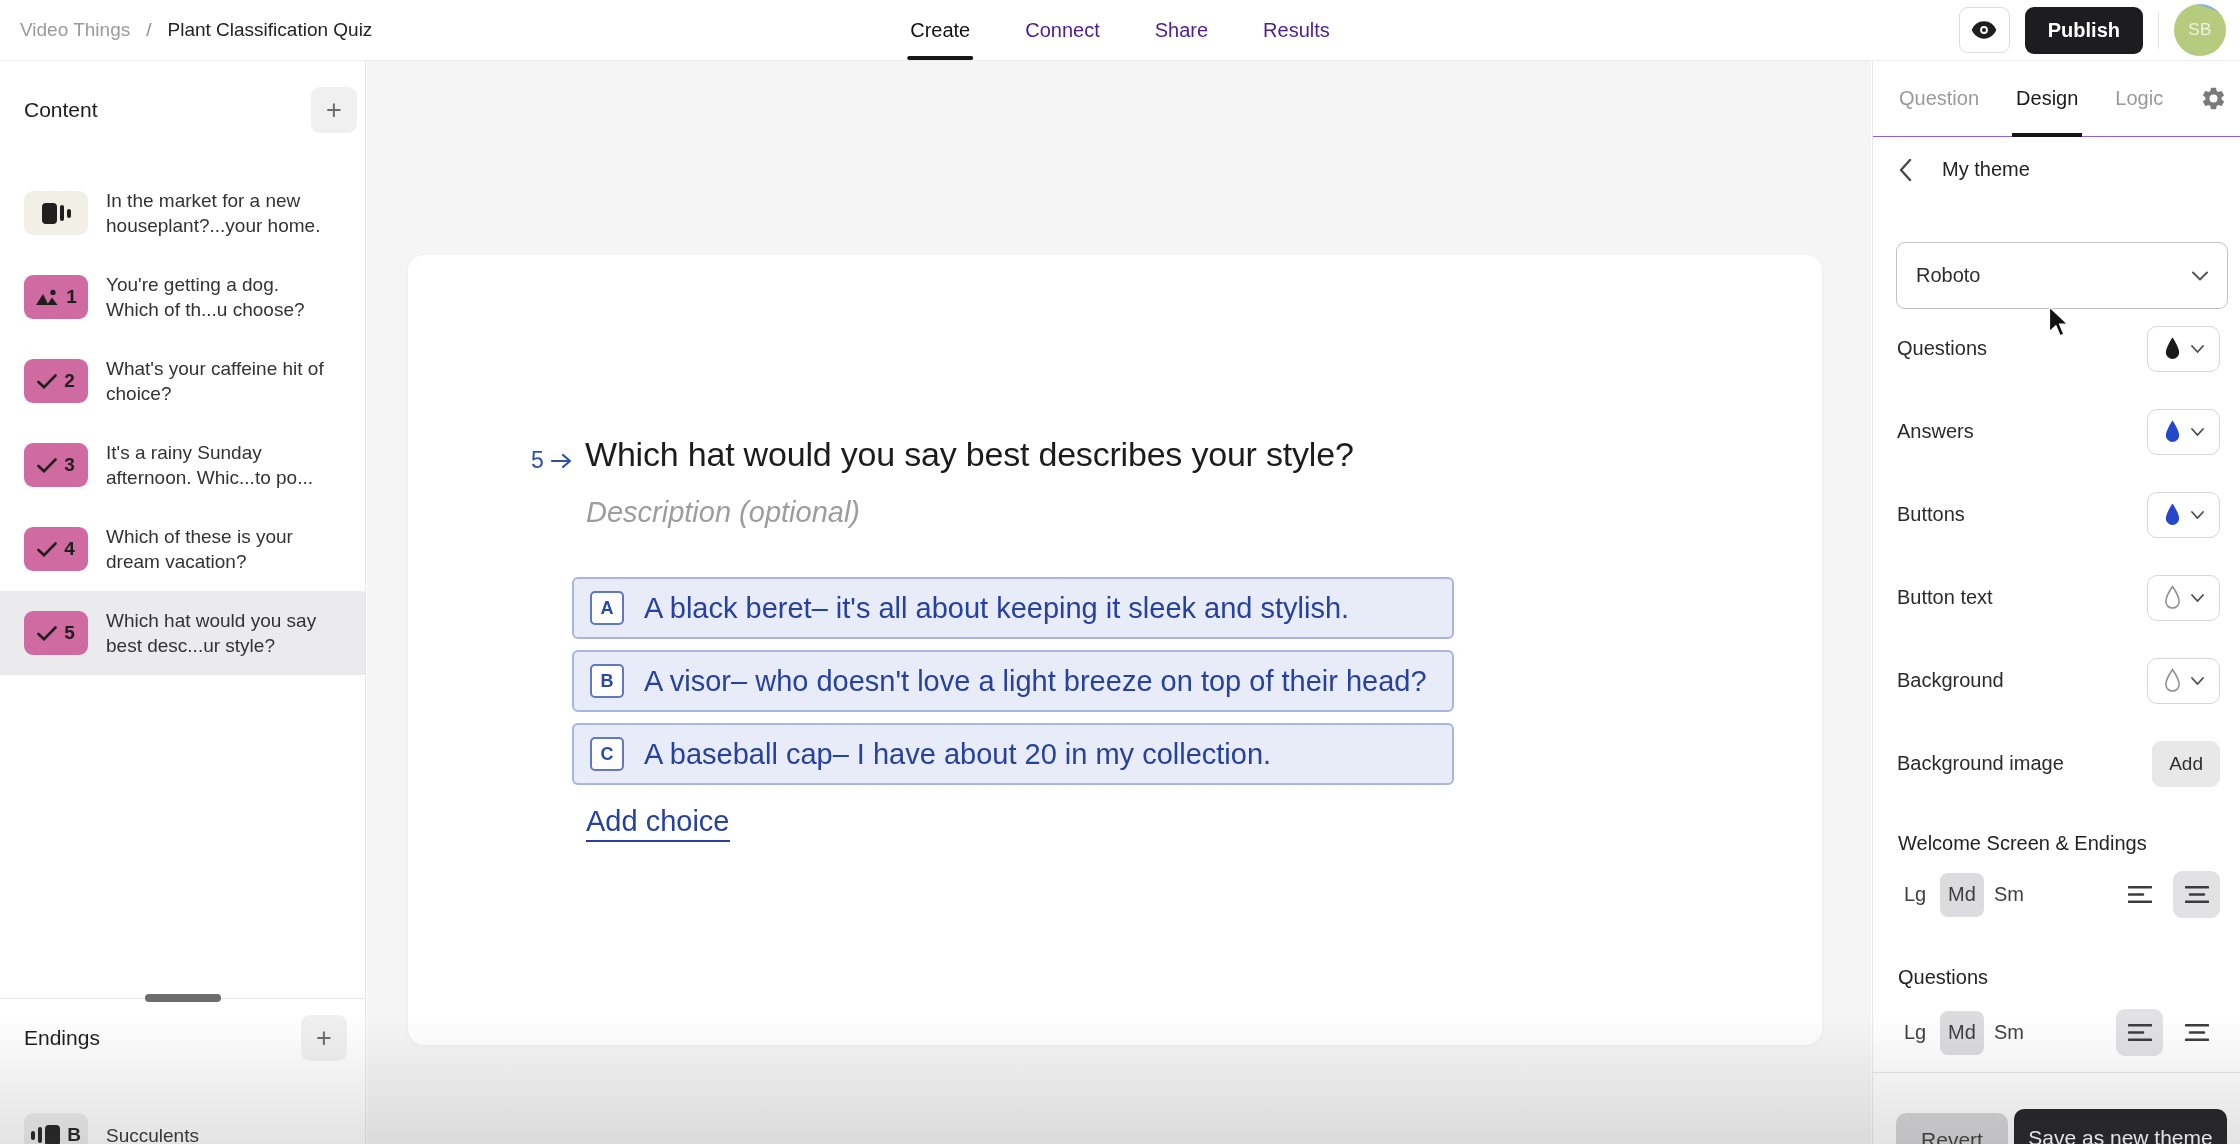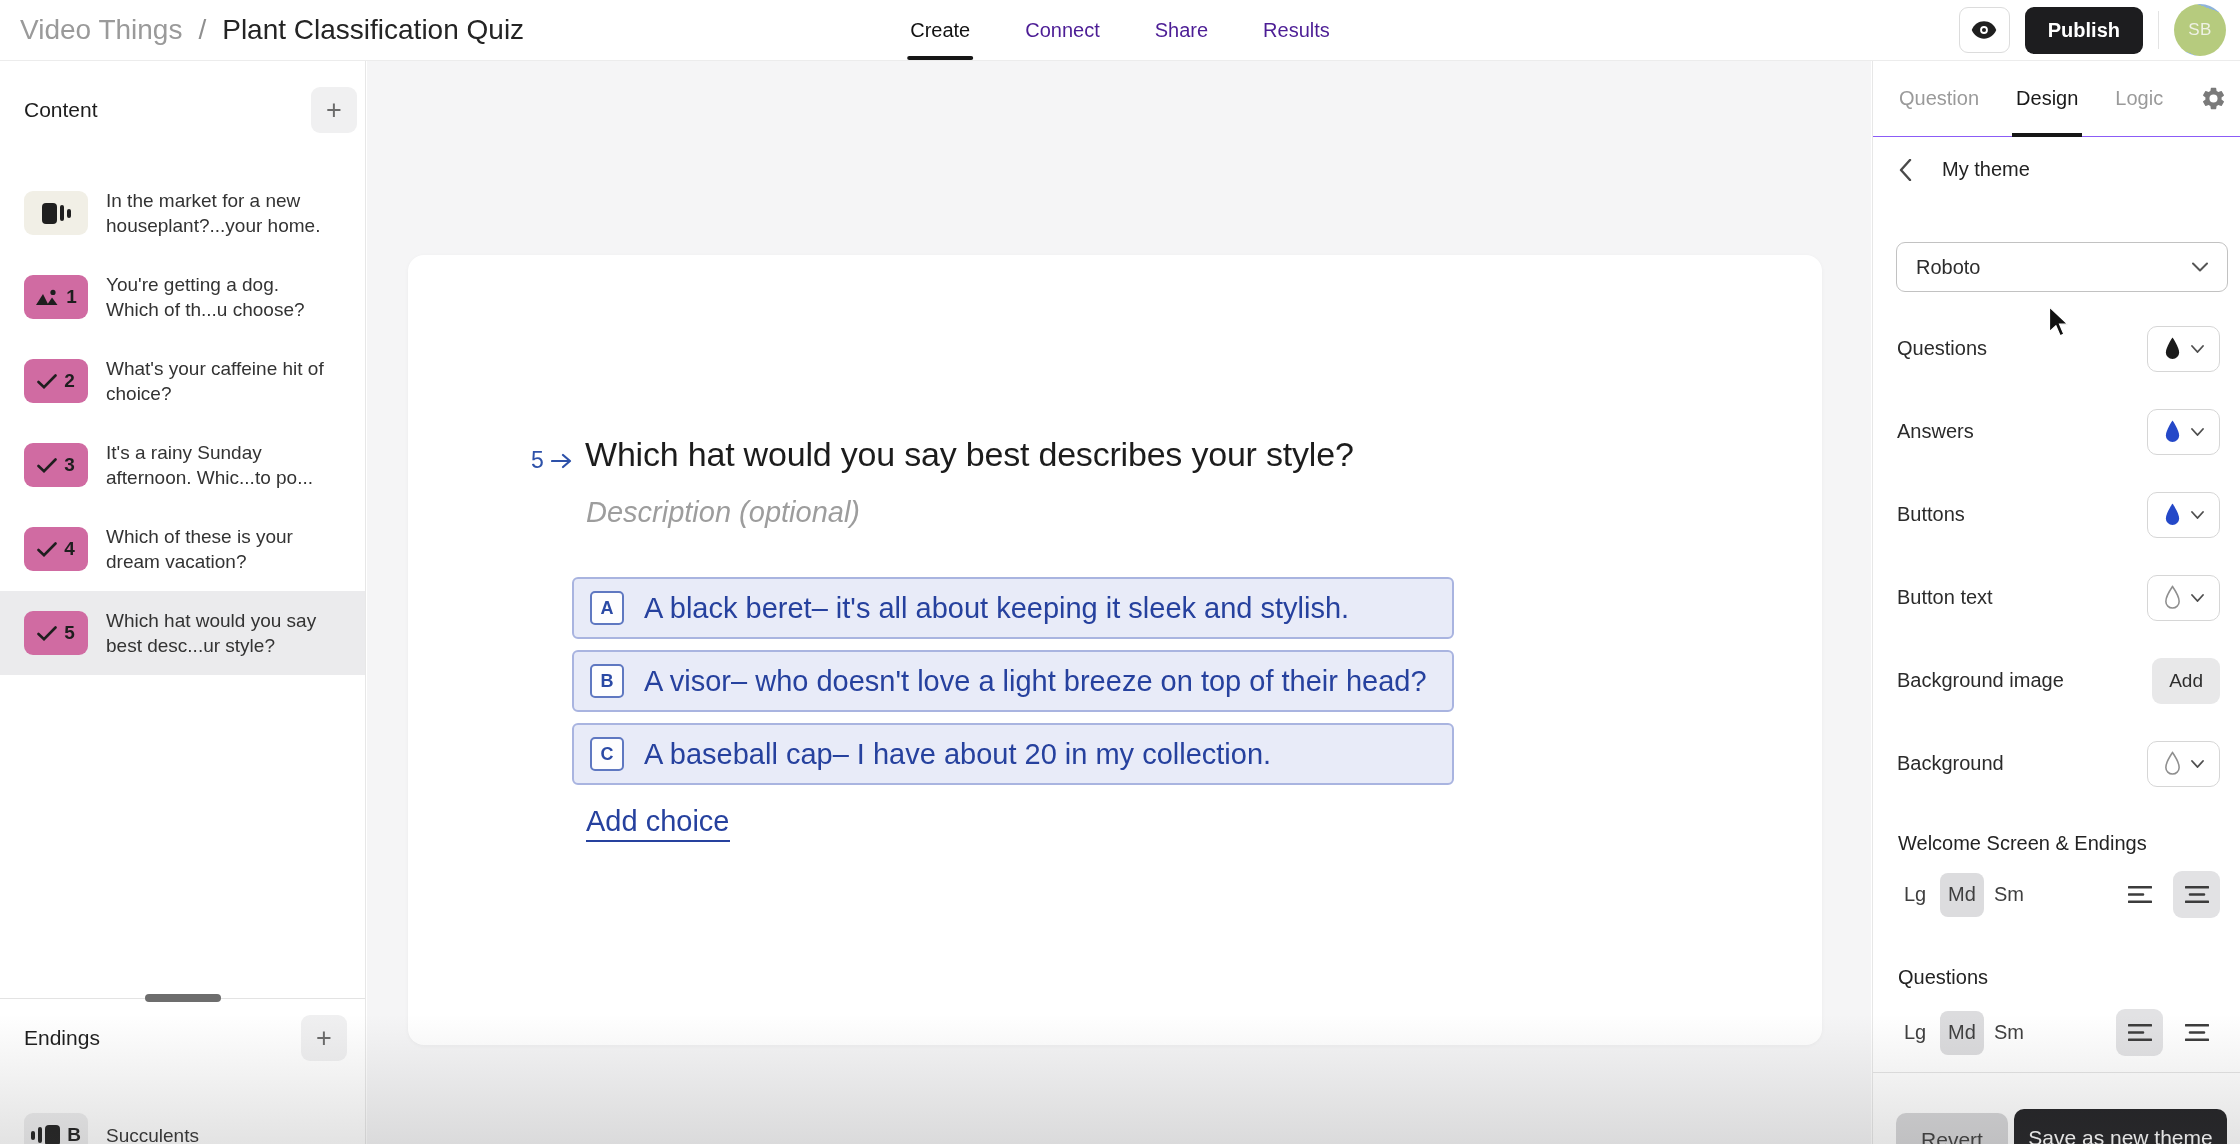--- a/index.html
+++ b/index.html
@@ -5,21 +5,21 @@
   * { box-sizing: border-box; }
   html,body { margin:0; padding:0; }
   body {
     width:2240px; height:1144px; position:relative; overflow:hidden;
     font-family:"Liberation Sans", sans-serif; background:#fff; color:#222;
   }
   svg { display:block; }
 
   
   .topbar { position:absolute; top:0; left:0; right:0; height:61px; background:#fff; border-bottom:1px solid #ececec; z-index:20; }
-  .breadcrumb { position:absolute; left:20px; top:0; height:60px; display:flex; align-items:center; gap:16px; font-size:28px; }
+  .breadcrumb { position:absolute; left:20px; top:0; height:60px; display:flex; align-items:center; gap:16px; font-size:19px; }
   .bc-parent { color:#9a9a9a; }
   .bc-sep { color:#8f8f8f; }
   .bc-current { color:#242424; }
   .nav-tabs { position:absolute; left:50%; transform:translateX(-50%); top:0; height:60px; display:flex; gap:55px; }
   .nav-tab { position:relative; display:flex; align-items:center; font-size:20px; color:#4c1d95; cursor:pointer; }
   .nav-tab.active { color:#121212; }
   .nav-tab.active::after { content:""; position:absolute; left:-3px; right:-3px; bottom:0; height:4px; background:#161616; border-radius:2px; }
   .topbar-right { position:absolute; right:14px; top:0; height:60px; display:flex; align-items:center; gap:15px; }
   .eye-btn { width:51px; height:46px; border:1.5px solid #dcdcdc; border-radius:9px; background:#fff; display:flex; align-items:center; justify-content:center; }
   .publish-btn { height:47px; padding:0 23px; border-radius:9px; color:#fff; font-size:20px; display:flex; align-items:center;font-weight:bold; }
@@ -73,21 +73,21 @@
 
   
   .panel { position:absolute; top:61px; left:1872px; right:0; bottom:0; background:#fff; border-left:1px solid #e7e7e7; }
   .panel-tabs { position:absolute; top:0; left:0; right:0; height:76px; border-bottom:1px solid #8b5cf6; display:flex; align-items:center; padding:0 26px; gap:37px; }
   .p-tab { position:relative; font-size:20px; color:#9a9a9a; height:100%; display:flex; align-items:center; cursor:pointer; }
   .p-tab.active { color:#191919; }
   .p-tab.active::after { content:""; position:absolute; bottom:-1px; left:-4px; right:-4px; height:4px; background:#161616; }
   .gear { margin-left:auto; cursor:pointer; }
   .theme-head { position:absolute; top:97px; left:26px; display:flex; align-items:center; gap:30px; }
   .theme-title { font-size:20px; color:#222; }
-  .font-select { position:absolute; top:181px; left:23px; width:332px; height:50px; border:1.5px solid #c2c2c2; border-radius:9px; display:flex; align-items:center; justify-content:space-between; padding:0 19px; cursor:pointer; background:#fff; }
+  .font-select { position:absolute; top:181px; left:23px; width:332px; height:67px; border:1.5px solid #c2c2c2; border-radius:9px; display:flex; align-items:center; justify-content:space-between; padding:0 19px; cursor:pointer; background:#fff; }
   .font-value { font-size:20px; color:#2d2d2d; }
   .rows { position:absolute; top:246px; left:24px; right:20px; }
   .p-row { height:83px; display:flex; align-items:center; justify-content:space-between; }
   .p-label { font-size:20px; color:#2b2b2b; }
   .swatch { width:73px; height:46px; border:1.5px solid #d6d6d6; border-radius:10px; display:flex; align-items:center; justify-content:center; gap:9px; cursor:pointer; background:#fff; }
   .droplet path { fill:currentColor; }
   .droplet.outline path { stroke:#8f8f8f; stroke-width:2; }
   .add-bg-btn { height:46px; padding:0 17px; background:#e8e8e9; border-radius:9px; font-size:19px; color:#2e2e2e; display:flex; align-items:center; cursor:pointer; }
   .section-head { position:absolute; left:25px; font-size:20px; color:#232323; }
   .size-row { position:absolute; left:20px; right:20px; display:flex; align-items:center; }
@@ -345,35 +345,35 @@
           <svg width="19" height="25" viewBox="0 0 24 32">
               <path d="M12 2 C12 2 3.5 14.5 3.5 21 a8.5 8.5 0 0 0 17 0 C20.5 14.5 12 2 12 2 Z"></path>
             </svg>
         </span>
         <svg width="13" height="8" viewBox="0 0 13 8">
             <path d="M1 1 L6.5 7 L12 1" stroke="#4f4f4f" stroke-width="1.8" fill="none" stroke-linecap="round"></path>
           </svg>
       </div>
     </div>
     <div class="p-row">
-      <span class="p-label">Background image</span>
-      <div class="add-bg-btn">Add</div>
-    </div>
-    <div class="p-row">
       <span class="p-label">Background</span>
       <div class="swatch">
         <span class="droplet outline" style="color: rgb(255, 255, 255);">
           <svg width="19" height="25" viewBox="0 0 24 32">
               <path d="M12 2 C12 2 3.5 14.5 3.5 21 a8.5 8.5 0 0 0 17 0 C20.5 14.5 12 2 12 2 Z"></path>
             </svg>
         </span>
         <svg width="13" height="8" viewBox="0 0 13 8">
             <path d="M1 1 L6.5 7 L12 1" stroke="#4f4f4f" stroke-width="1.8" fill="none" stroke-linecap="round"></path>
           </svg>
       </div>
+    </div>
+    <div class="p-row">
+      <span class="p-label">Background image</span>
+      <div class="add-bg-btn">Add</div>
     </div>
   </div>
 
   <div class="section-head" style="top:771px;">Welcome Screen &amp; Endings</div>
   <div class="size-row" style="top:810px;">
     <div class="size-btn">Lg</div>
     <div class="size-btn active">Md</div>
     <div class="size-btn">Sm</div>
     <div class="align-group">
       <div class="align-btn">

